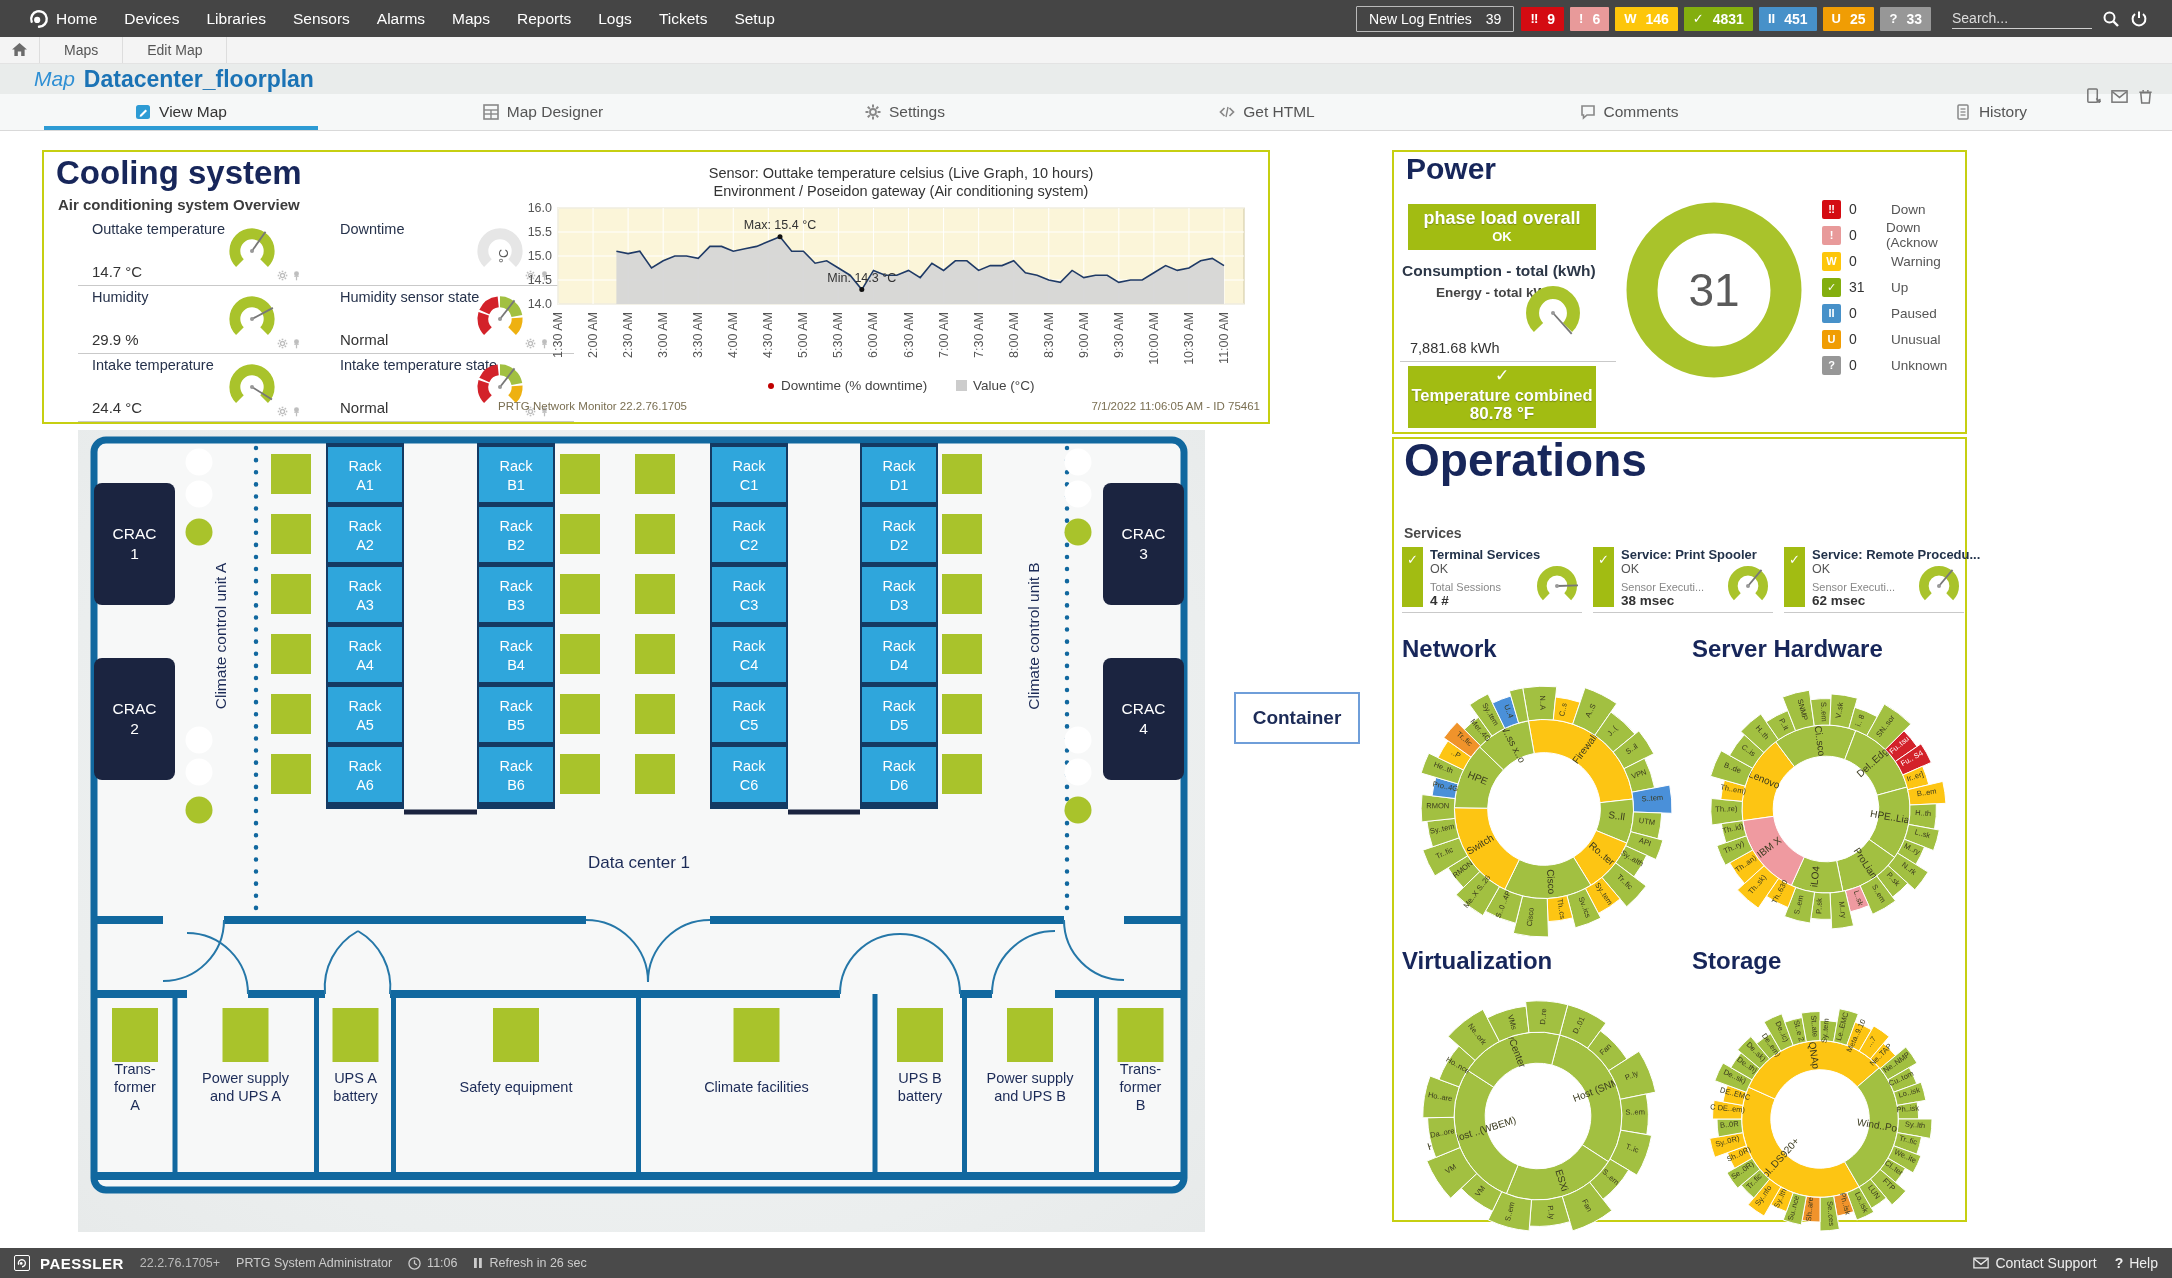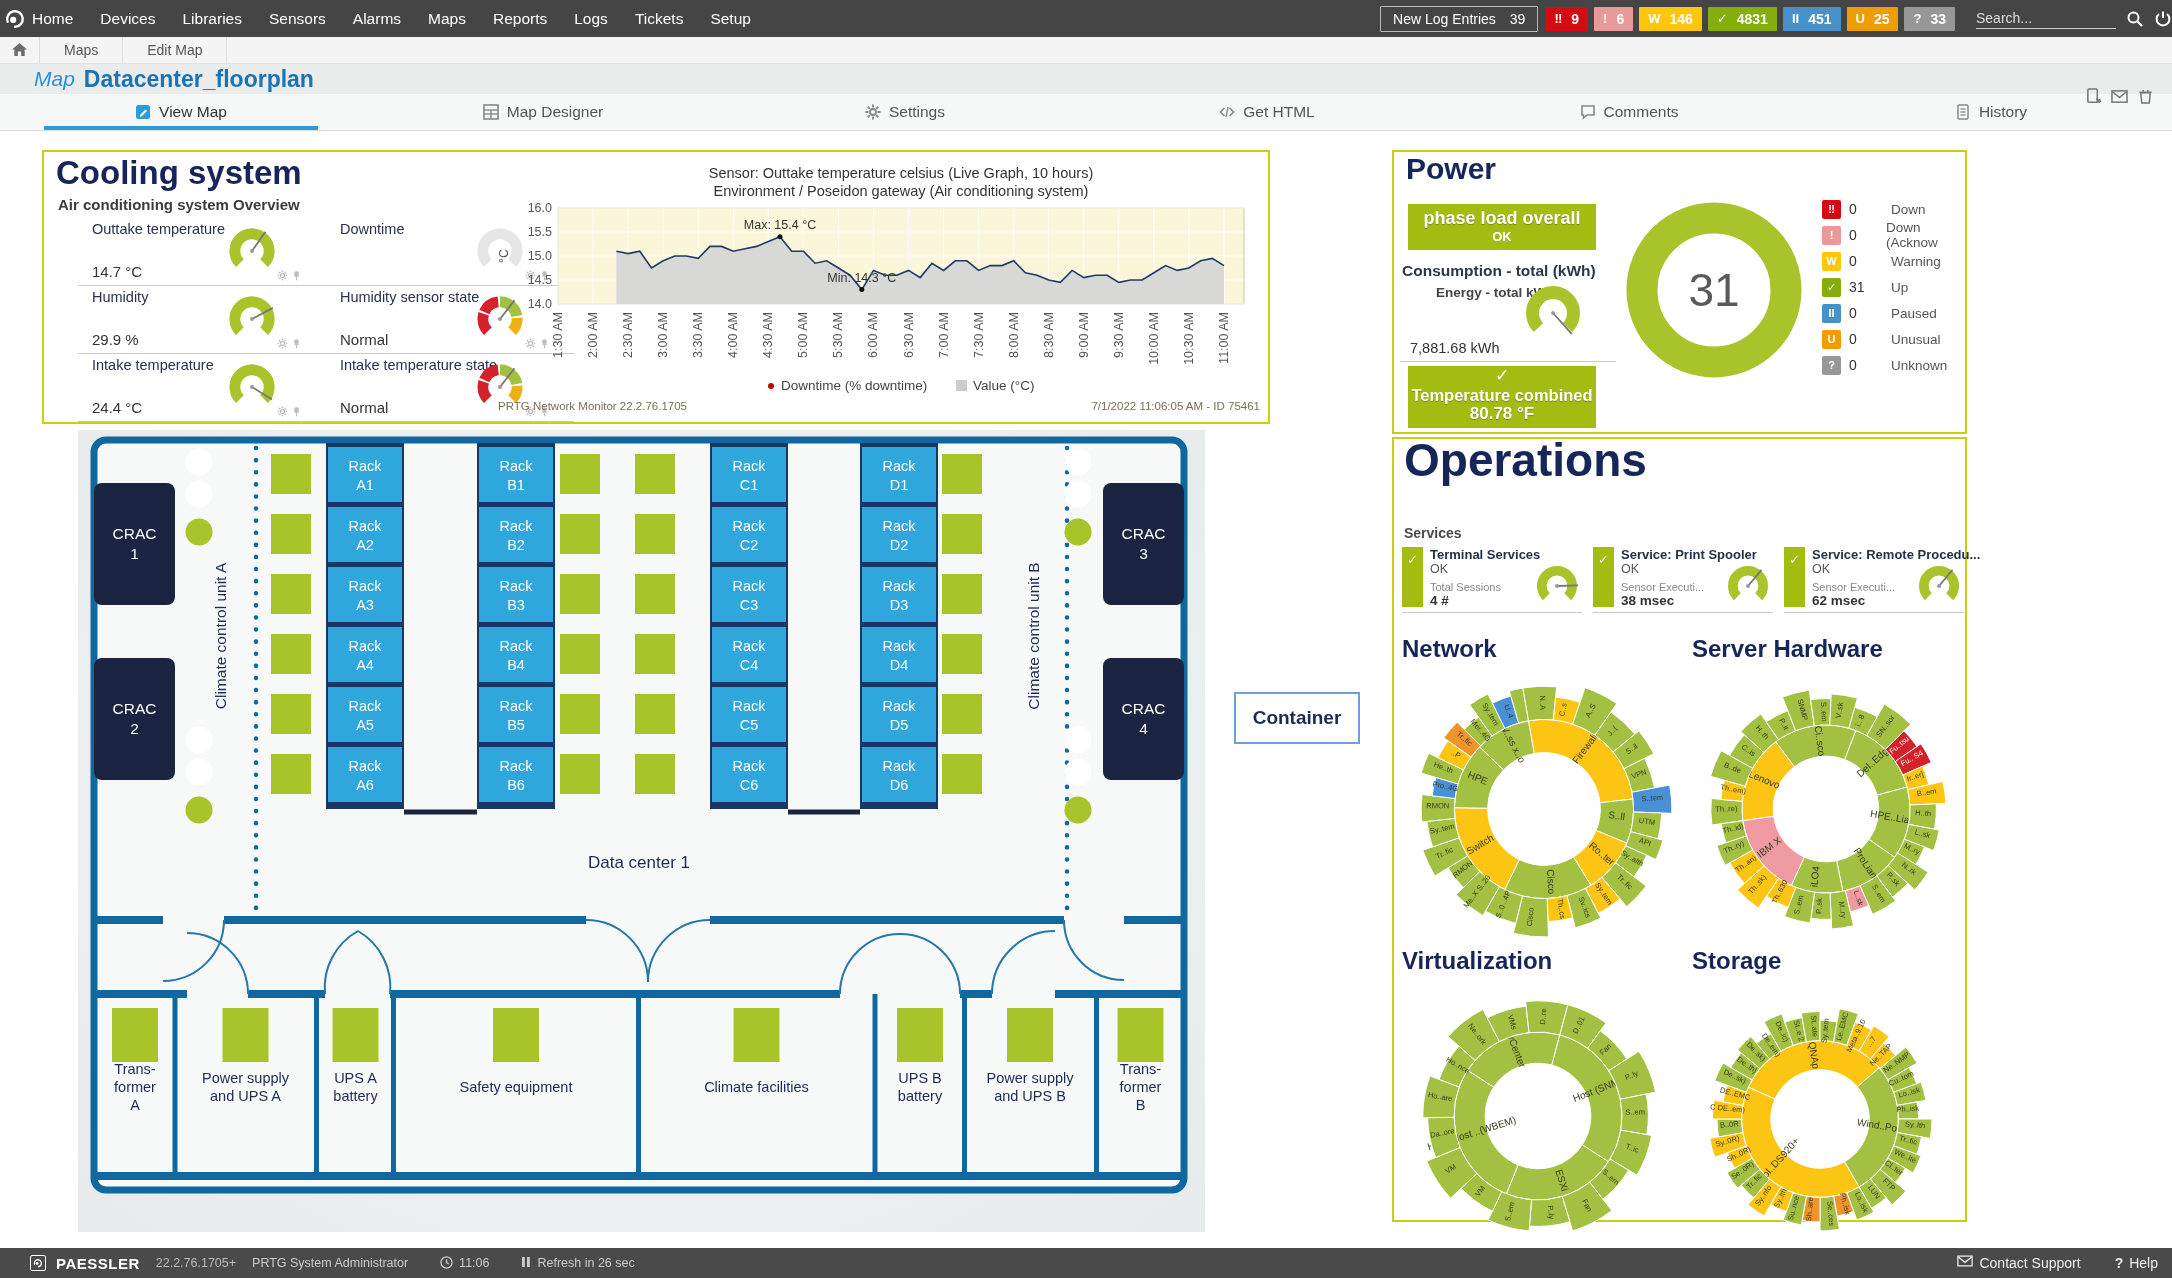--- a/index.html
+++ b/index.html
@@ -1,20 +1,20 @@
 <!DOCTYPE html>
 <html><head>
 <meta charset="utf-8">
 <style>
   html,body{margin:0;padding:0;background:#fff;}
   *{box-sizing:border-box;font-family:"Liberation Sans","DejaVu Sans",sans-serif;}
   .page{position:relative;width:2172px;height:1278px;background:#fff;overflow:hidden;}
 
   
-  .topnav{position:absolute;left:0;top:0;right:0;height:37px;background:#454545;display:flex;align-items:center;padding:0 0;}
+  .topnav{position:absolute;left:0;top:0;right:0;height:37px;background:#454545;display:flex;align-items:center;padding:0 24px;}
   .nav-logo{width:22px;height:22px;margin:0 6px 0 4px;flex:none;}
   .nav-item{color:#fff;font-size:15.5px;padding:0 27px 0 0;cursor:pointer;white-space:nowrap;}
   .nav-item.first{padding-left:0;}
   .nav-right{margin-left:auto;display:flex;align-items:center;gap:7px;}
   .newlog{border:1px solid #b9b9b9;color:#fff;font-size:14px;padding:4px 12px;display:flex;gap:14px;border-radius:1px;}
   .badge{color:#fff;font-weight:bold;font-size:14px;padding:4px 9px;display:flex;gap:9px;border-radius:1px;align-items:center;}
   .badge .glyph{font-size:13px;}
   .searchwrap{display:flex;align-items:center;margin-left:14px;gap:10px;}
   .search-input{background:transparent;border:none;border-bottom:1px solid #cfcfcf;color:#eee;font-size:14px;width:140px;outline:none;padding:2px 0;}
   .search-input::placeholder{color:#ddd;}
@@ -95,21 +95,21 @@
   .cvalue{position:absolute;left:28px;top:46px;font-size:13.5px;color:#333;font-weight:bold;}
   .cgauge{position:absolute;right:2px;top:14px;}
   .chart-h{position:absolute;font-size:24px;font-weight:bold;color:#17265a;}
   .sun{position:absolute;cursor:pointer;}
 
   
   .footer{position:absolute;left:0;bottom:0;right:0;height:30px;background:#4a4a4a;display:flex;align-items:center;color:#ccc;font-size:12.5px;padding:0 14px;gap:16px;}
   .brandbox{width:16px;height:16px;border:1.6px solid #fff;border-radius:2px;display:flex;align-items:center;justify-content:center;}
   .brand{color:#fff;font-weight:bold;font-size:15px;letter-spacing:.5px;margin-left:-10px;}
   .fright{margin-left:auto;display:flex;align-items:center;gap:18px;color:#eee;font-size:14px;}
-  .fitem{display:flex;gap:6px;cursor:pointer;margin-left:16px;}
+  .fitem{display:flex;align-items:center;gap:6px;cursor:pointer;}
   svg text{font-family:"Liberation Sans","DejaVu Sans",sans-serif;}
 </style>
 </head>
 <body>
 
 <div class="page">
 
   <div class="topnav">
     <svg class="nav-logo" viewBox="0 0 24 24">
       <path d="M4 15 A 8.5 8.5 0 1 1 12 20.5" fill="none" stroke="#fff" stroke-width="2.6" stroke-linecap="round"></path>

